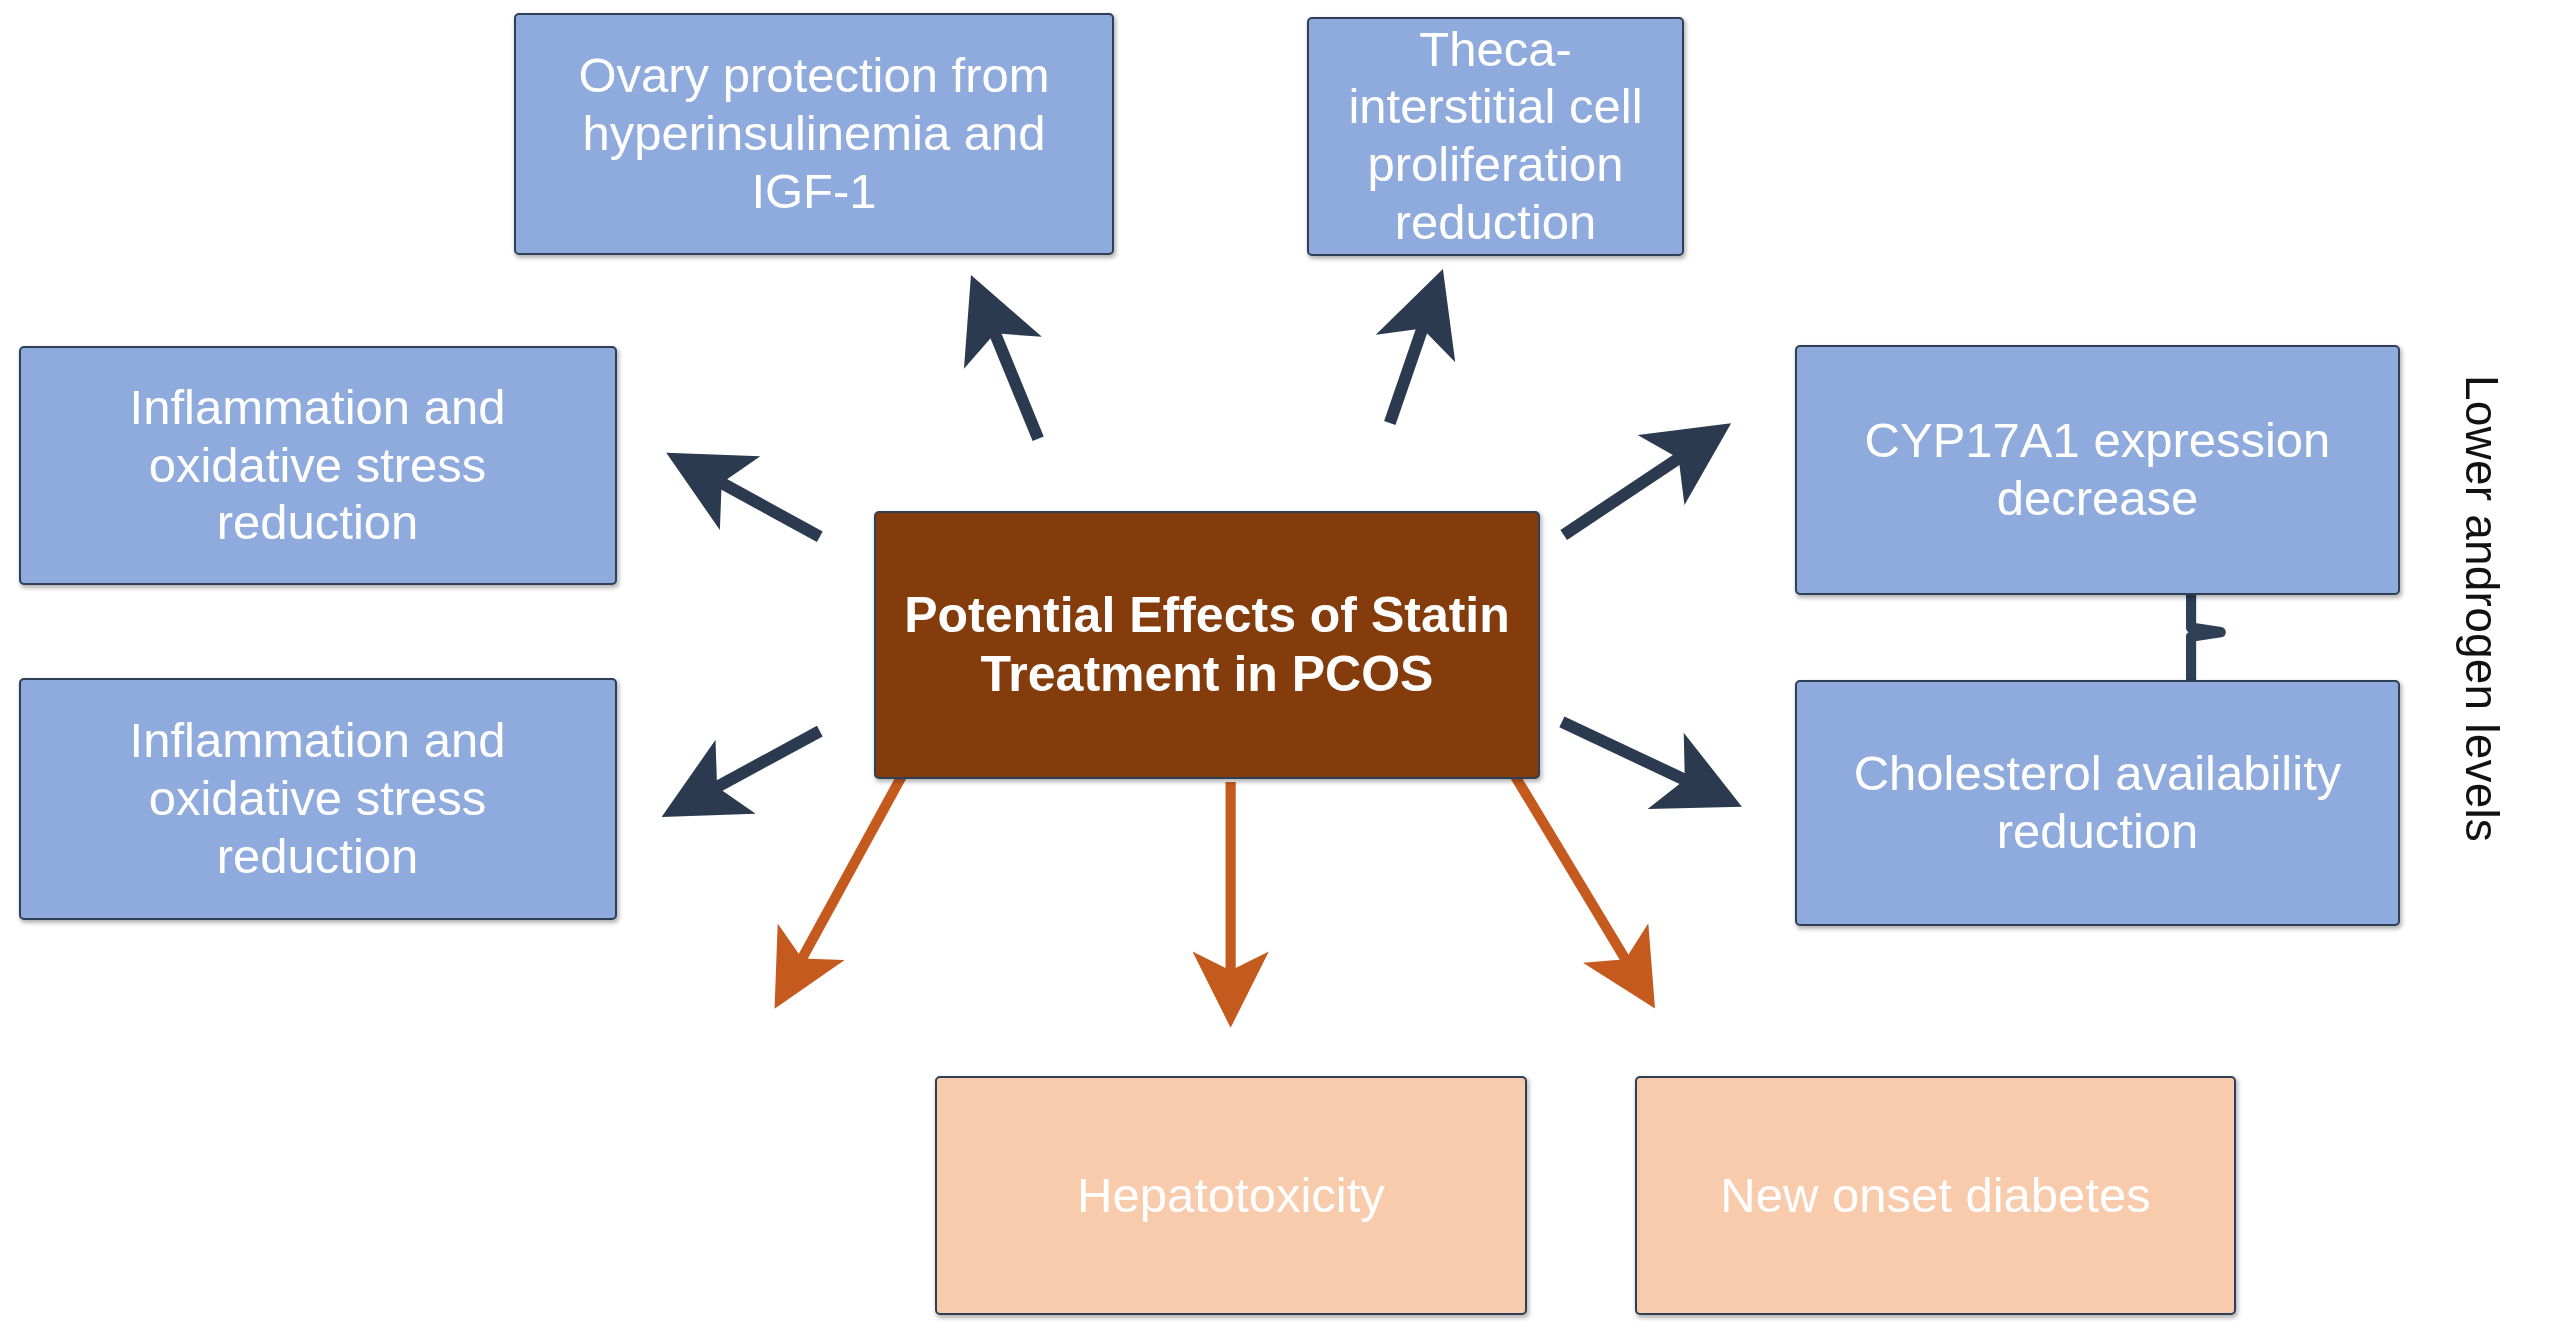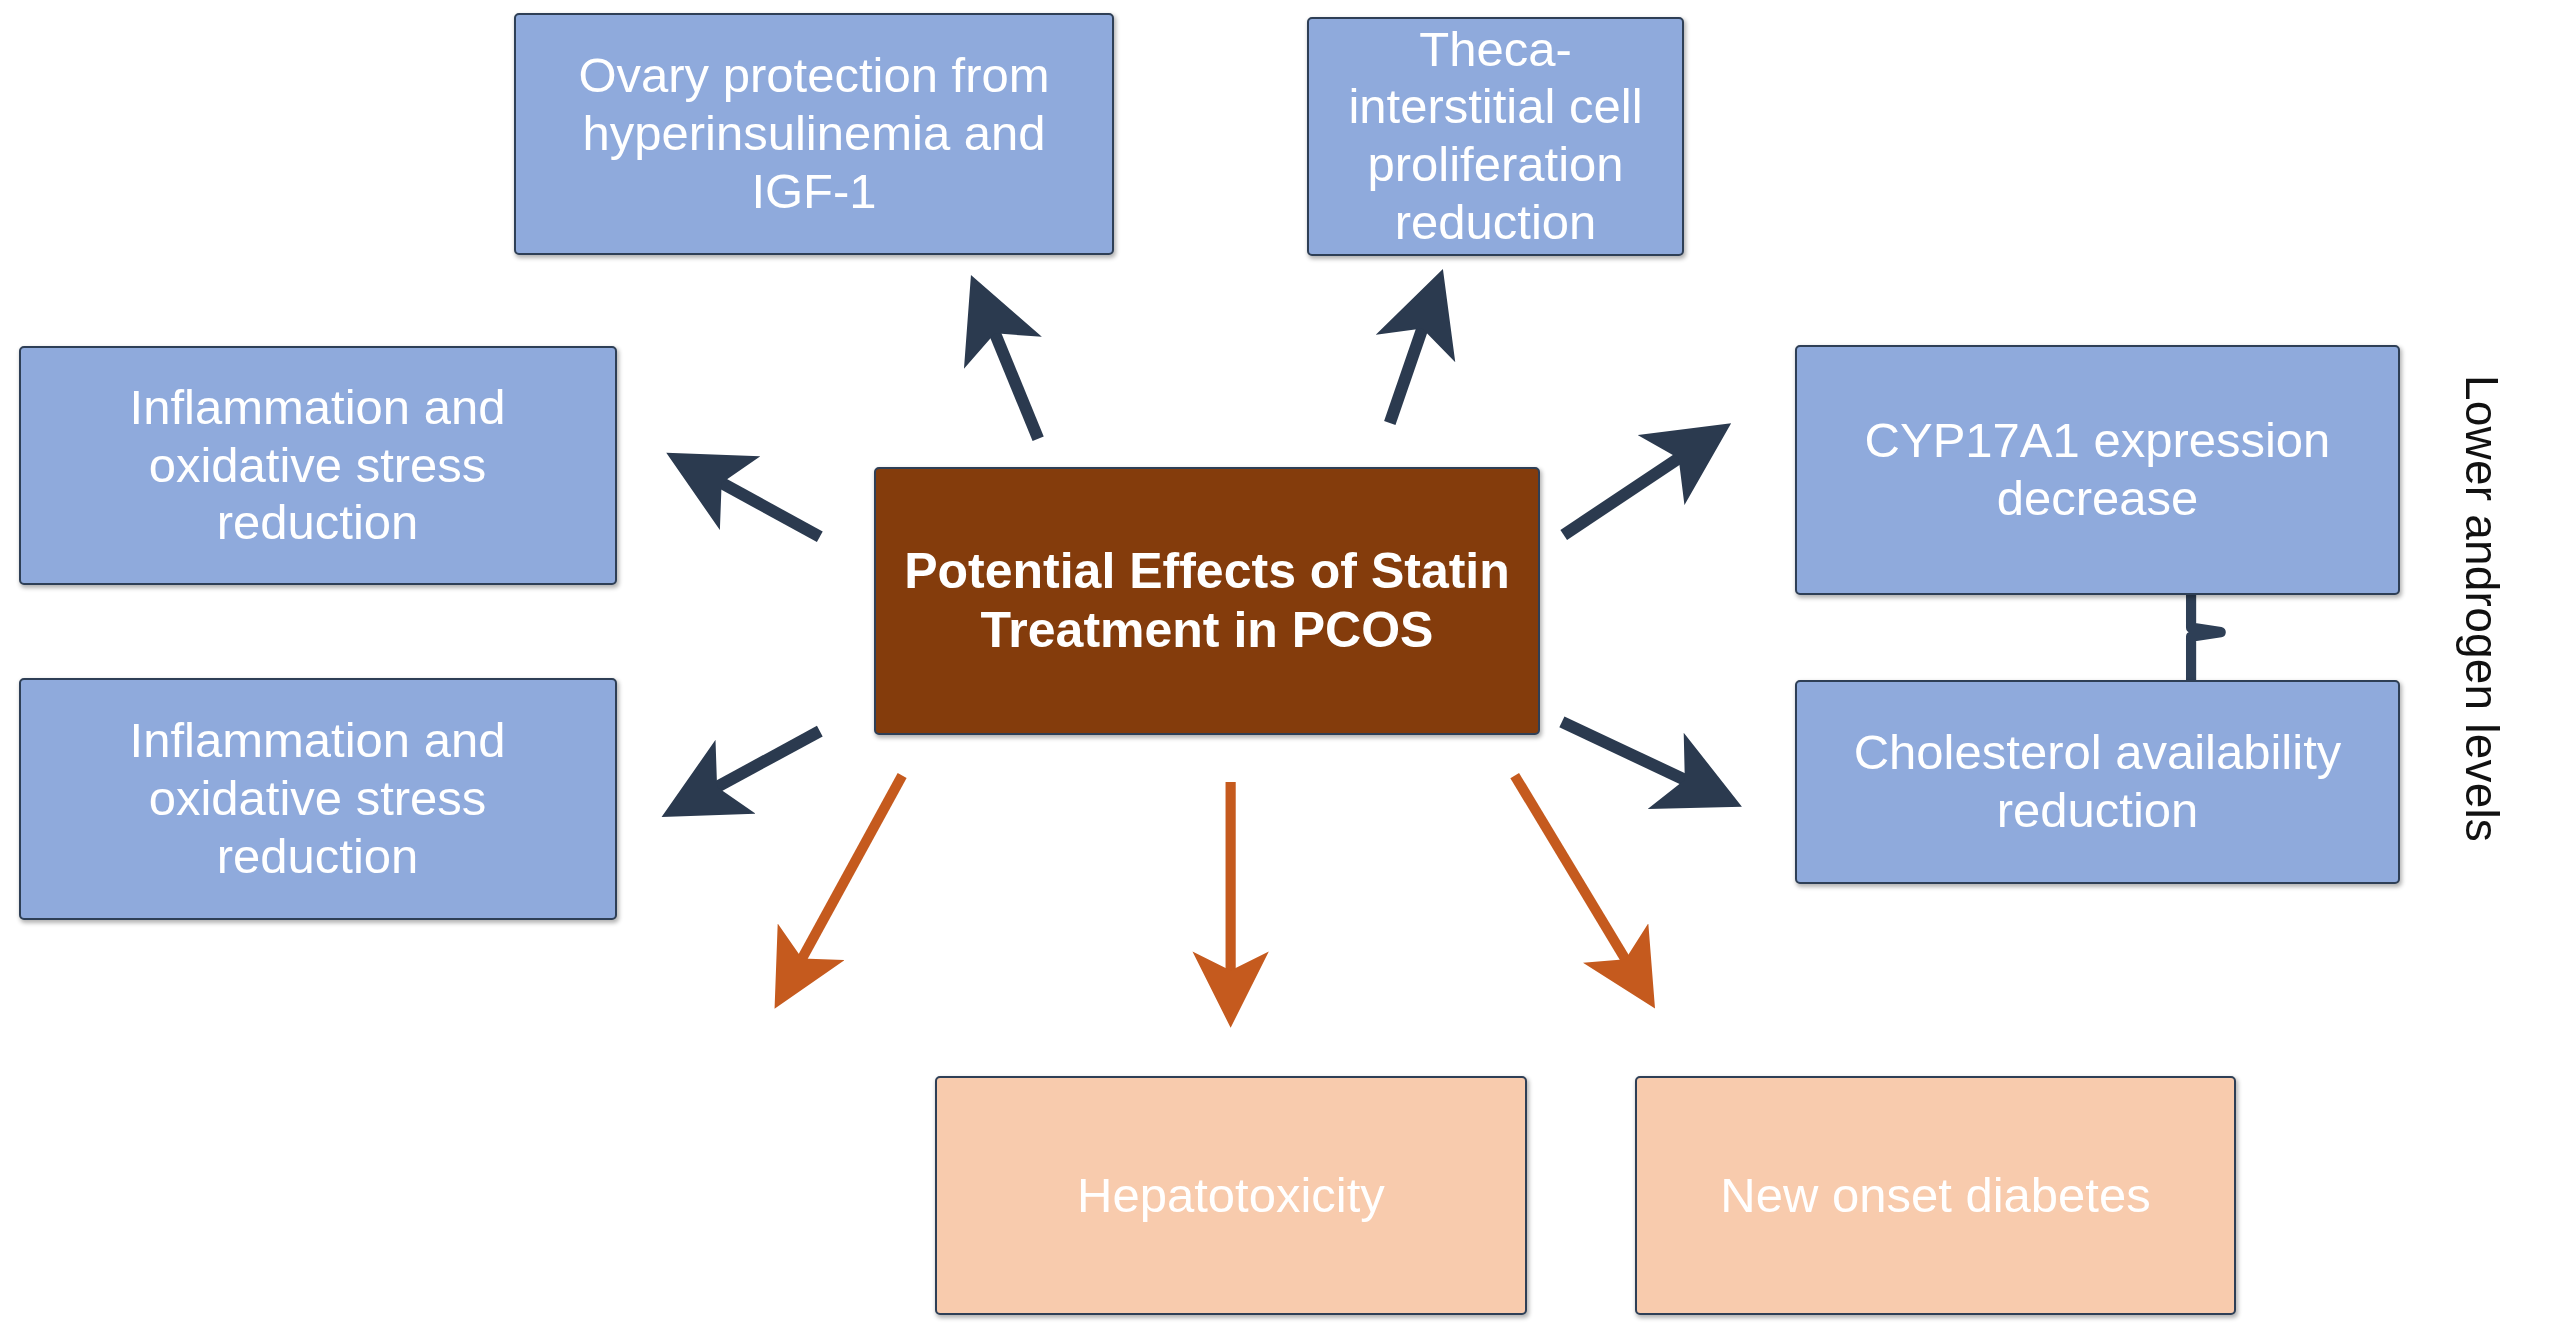--- a/index.html
+++ b/index.html
@@ -46,20 +46,21 @@
   }
   .node-adverse {
     background: #F8CBAD;
     font-size: 49px;
     font-weight: 400;
   }
   .node-center {
     background: #843C0C;
     font-size: 50px;
     font-weight: bold;
+    margin-top: 44px;
   }
   .node-label {
     display: block;
     white-space: pre-line;
   }
   .bracket-label {
     position: absolute;
     color: #111111;
     font-size: 46px;
     font-weight: 400;
@@ -131,21 +132,21 @@
     <span class="node-label">Inflammation and
 oxidative stress
 reduction</span>
   </div>
 
   <div class="node node-benefit" style="left:1795px; top:345px; width:605px; height:250px;">
     <span class="node-label">CYP17A1 expression
 decrease</span>
   </div>
 
-  <div class="node node-benefit" style="left:1795px; top:680px; width:605px; height:204px;">
+  <div class="node node-benefit" style="left:1795px; top:680px; width:605px; height:246px;">
     <span class="node-label">Cholesterol availability
 reduction</span>
   </div>
 
 
   <div class="node node-adverse" style="left:1635px; top:1076px; width:601px; height:239px;">
     <span class="node-label">New onset diabetes</span>
   </div>
 
   <div class="node node-adverse" style="left:935px; top:1076px; width:592px; height:239px;">

